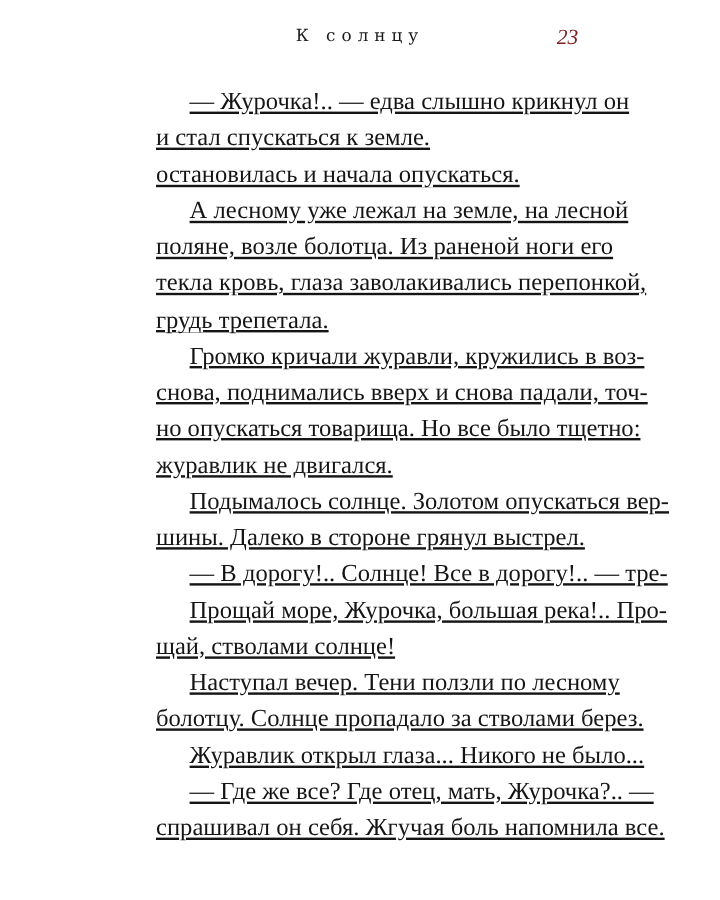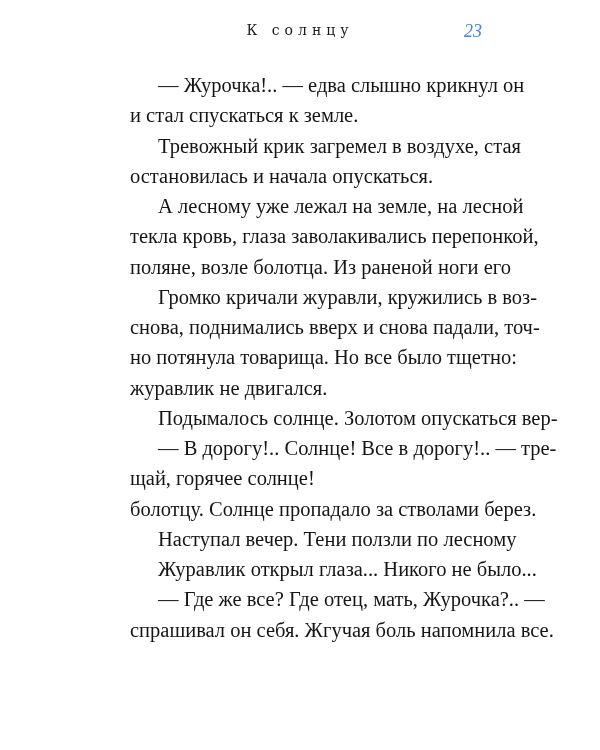--- a/index.html
+++ b/index.html
@@ -2,70 +2,72 @@
 <html><head>
 <meta charset="utf-8">
 <style>
   html, body { margin:0; padding:0; background:#ffffff; }
   body { width:600px; height:750px; position:relative; overflow:hidden; }
   .page { position:absolute; left:0; top:0; width:600px; height:684px; background:#fff; }
   .running-head { position:absolute; top:22px; left:0; width:600px; height:24px; }
   .running-title { position:absolute; left:0; width:600px; text-align:center; top:0;
     font-family:"DejaVu Serif", serif; font-size:14px; letter-spacing:5px; color:#1a1a1a; }
   .page-number { position:absolute; right:118px; top:-1px; font-family:"Liberation Serif", serif;
-    font-style:italic; font-size:18px; color:#3b82f6; }
+    font-style:italic; font-size:18px; color:#7f1d1d; }
   .body-text { position:absolute; left:102px; top:70px; width:376px;
     font-family:"Liberation Serif", serif; font-size:20.5px; line-height:30.25px; color:#151515;
     text-align:justify; }
   .para { margin:0; text-indent:28px; }
-  .line { display:block; text-align:justify; text-align-last:justify; white-space:nowrap; }
+  .line { display:block; text-align:justify; text-align-last:justify; white-space:nowrap;text-decoration:underline; }
   .line.last { text-align-last:left; }
   .line.indent { padding-left:28px; }
 </style>
 </head>
 <body>
 
 <div class="page">
   <div class="running-head">
     <div class="running-title">К солнцу</div>
     <div class="page-number">23</div>
   </div>
 
   <div class="body-text">
     <div class="para">
       <span class="line indent">— Журочка!.. — едва слышно крикнул он</span>
       <span class="line last">и стал спускаться к земле.</span>
     </div>
     <div class="para">
-      <span class="line indent">Тревожный крик загремел в воздухе, стая</span>
       <span class="line last">остановилась и начала опускаться.</span>
     </div>
     <div class="para">
       <span class="line indent">А лесному уже лежал на земле, на лесной</span>
+      <span class="line">поляне, возле болотца. Из раненой ноги его</span>
       <span class="line">текла кровь, глаза заволакивались перепонкой,</span>
-      <span class="line">поляне, возле болотца. Из раненой ноги его</span>
+      <span class="line last">грудь трепетала.</span>
     </div>
     <div class="para">
       <span class="line indent">Громко кричали журавли, кружились в воз-</span>
       <span class="line">снова, поднимались вверх и снова падали, точ-</span>
-      <span class="line">но потянула товарища. Но все было тщетно:</span>
+      <span class="line">но опускаться товарища. Но все было тщетно:</span>
       <span class="line last">журавлик не двигался.</span>
     </div>
     <div class="para">
       <span class="line indent">Подымалось солнце. Золотом опускаться вер-</span>
+      <span class="line last">шины. Далеко в стороне грянул выстрел.</span>
     </div>
     <div class="para">
       <span class="line indent">— В дорогу!.. Солнце! Все в дорогу!.. — тре-</span>
     </div>
     <div class="para">
-      <span class="line last">щай, горячее солнце!</span>
+      <span class="line indent">Прощай море, Журочка, большая река!.. Про-</span>
+      <span class="line last">щай, стволами солнце!</span>
     </div>
     <div class="para">
+      <span class="line indent">Наступал вечер. Тени ползли по лесному</span>
       <span class="line last">болотцу. Солнце пропадало за стволами берез.</span>
-      <span class="line indent">Наступал вечер. Тени ползли по лесному</span>
     </div>
     <div class="para">
       <span class="line indent last">Журавлик открыл глаза... Никого не было...</span>
     </div>
     <div class="para">
       <span class="line indent">— Где же все? Где отец, мать, Журочка?.. —</span>
       <span class="line last">спрашивал он себя. Жгучая боль напомнила все.</span>
     </div>
 
   </div>

